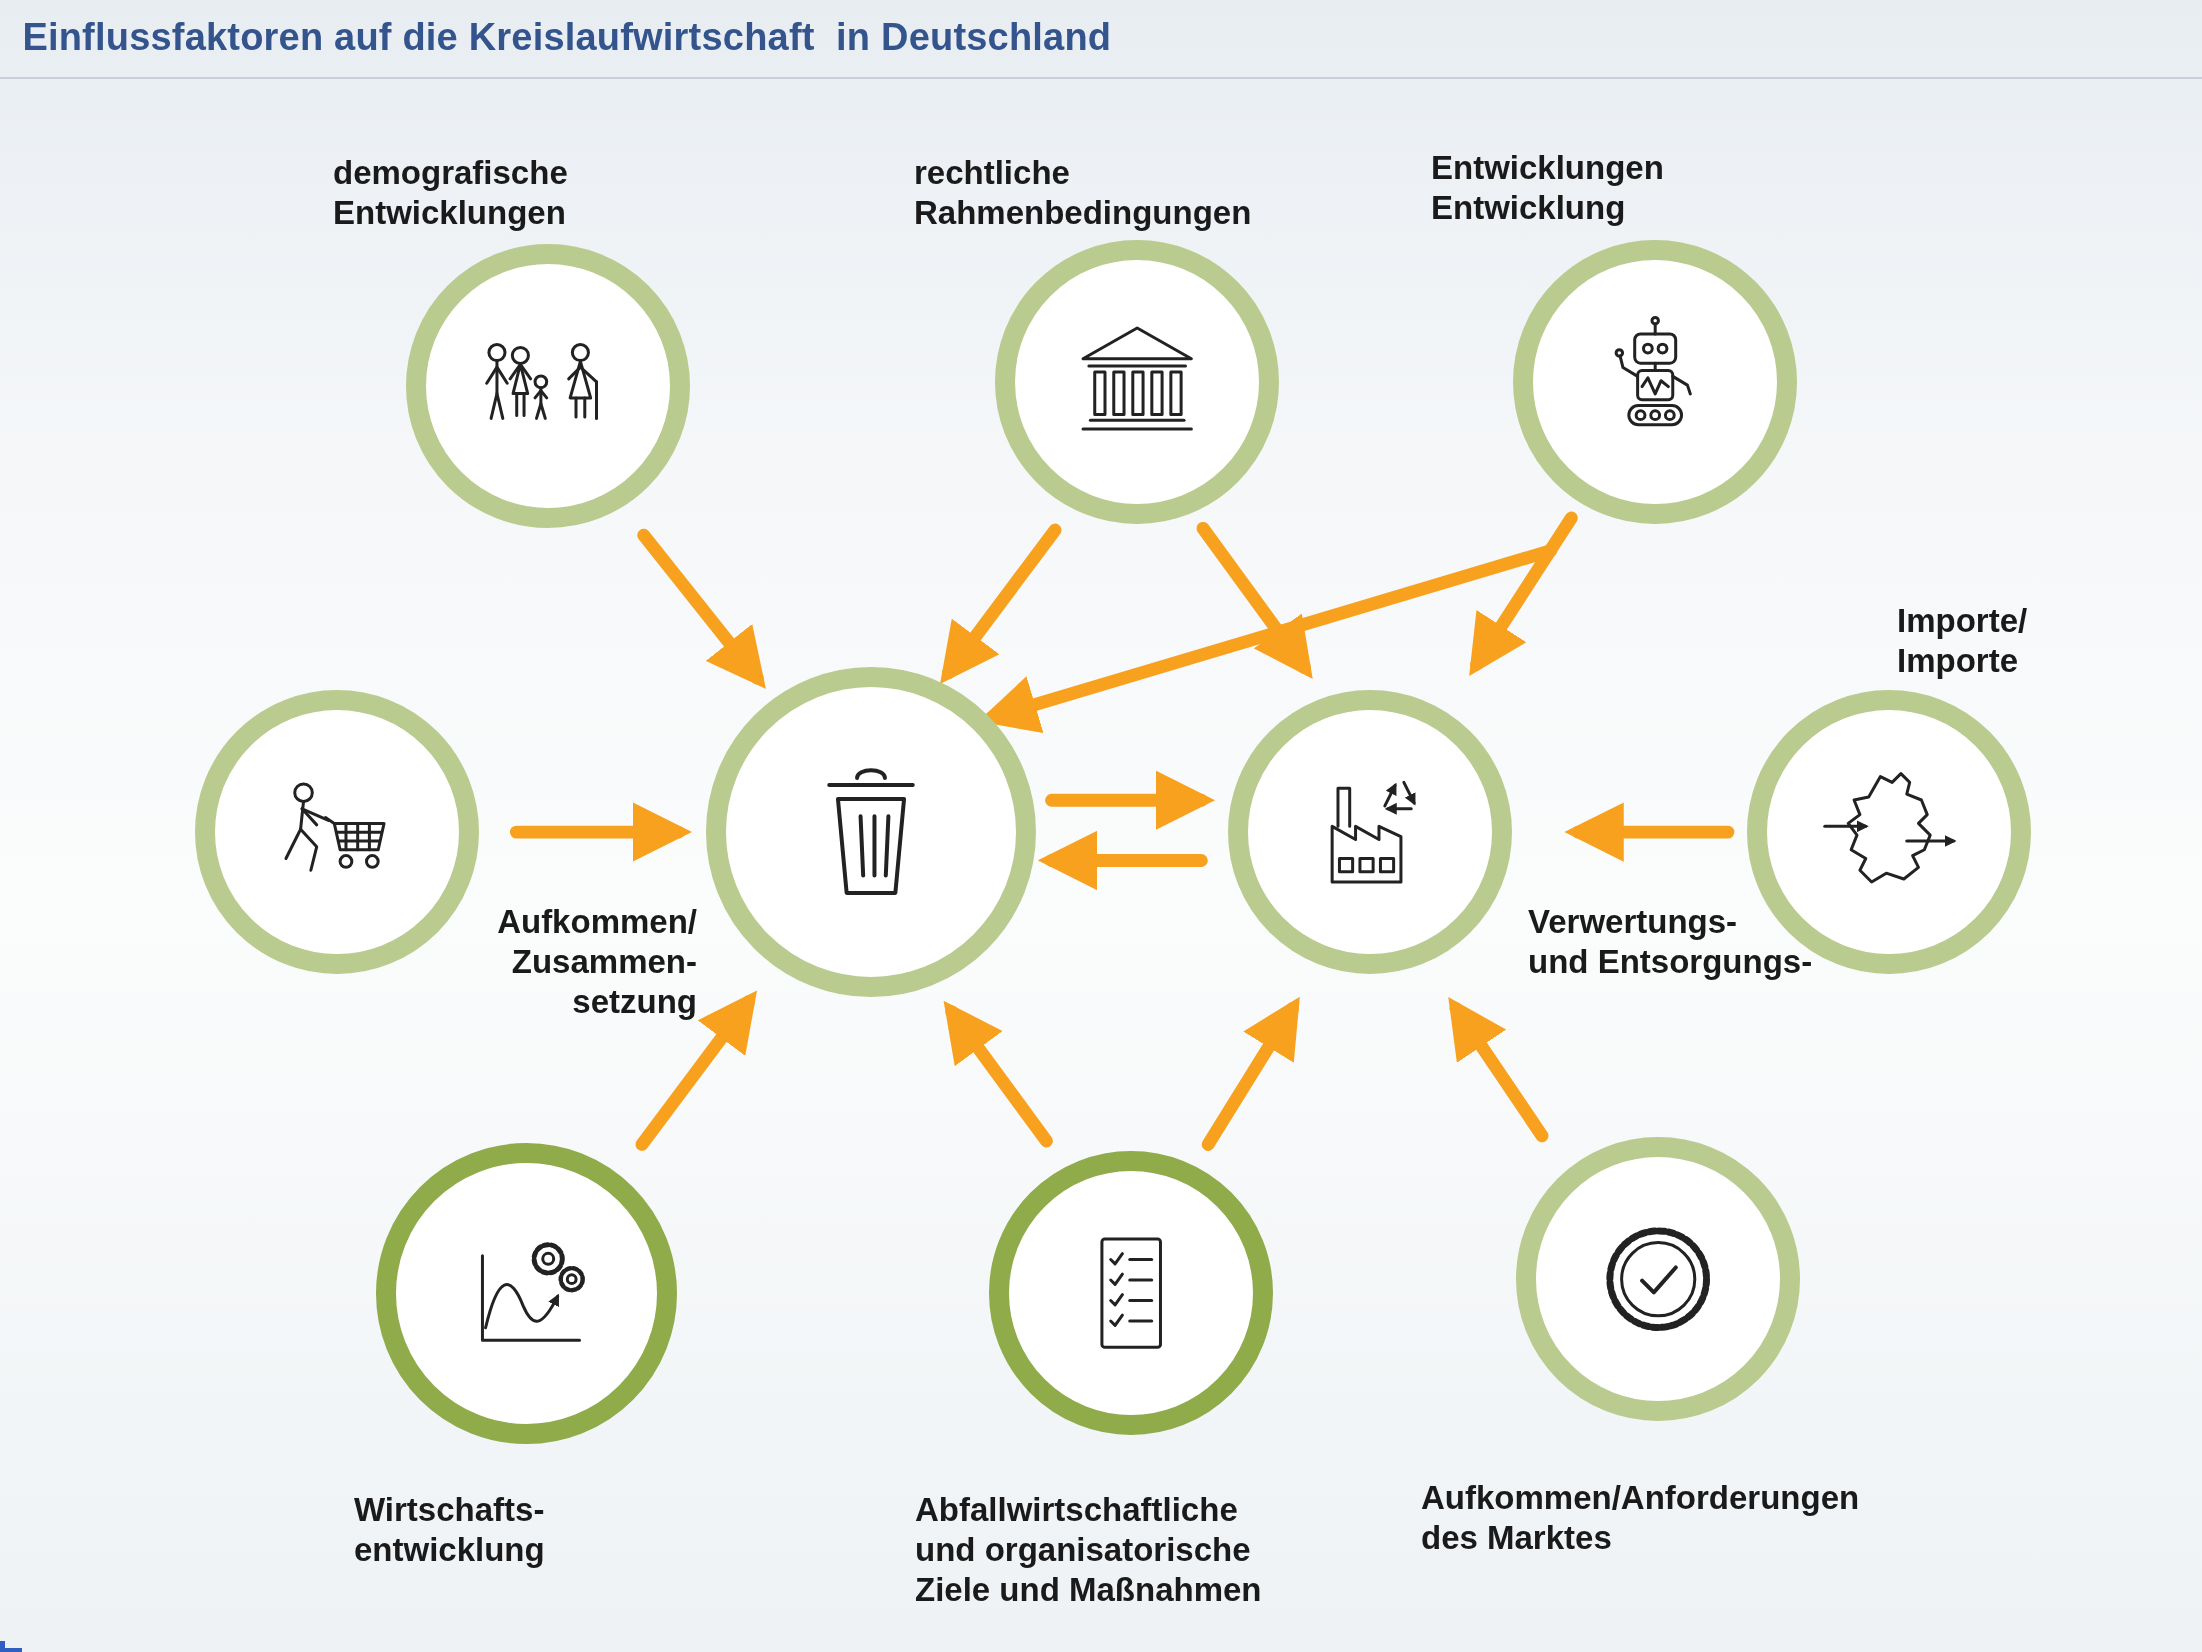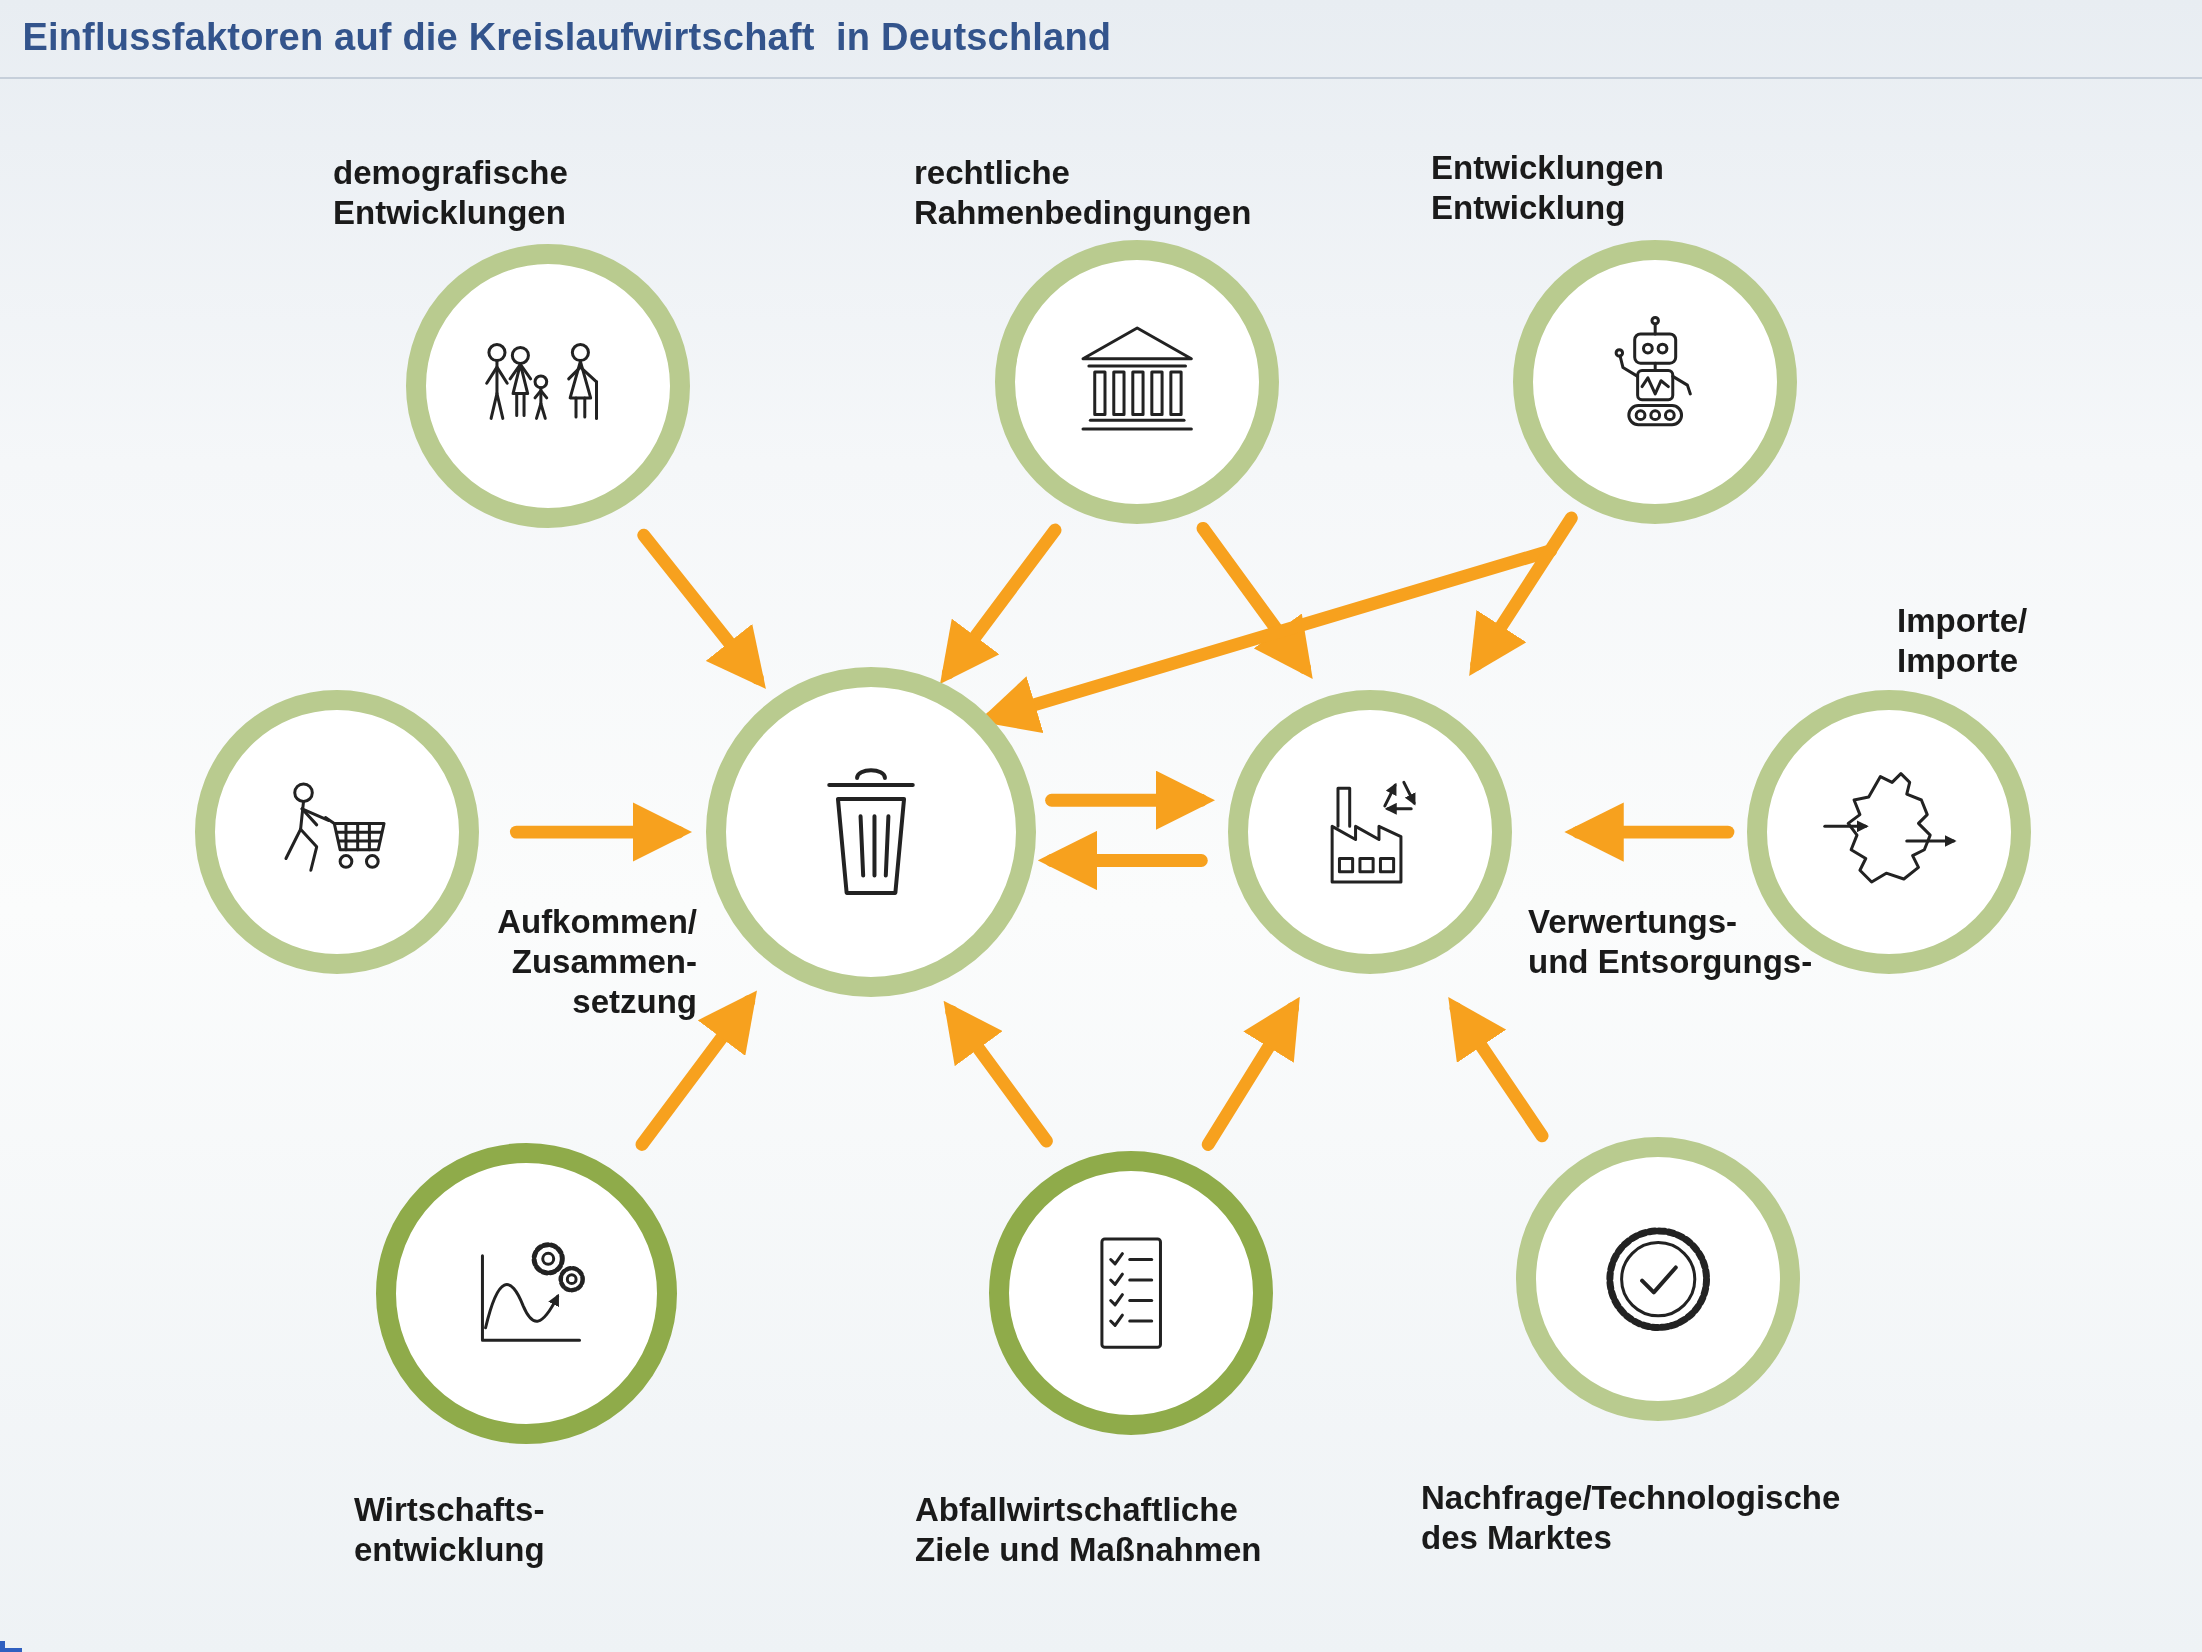--- a/index.html
+++ b/index.html
@@ -258,24 +258,25 @@
     <div>und Entsorgungs-</div>
   </div>
 
   <div class="label center" style="left:354px;top:1490px;width:344px">
     <div>Wirtschafts-</div>
     <div>entwicklung</div>
   </div>
 
   <div class="label center" style="left:915px;top:1490px;width:430px">
     <div>Abfallwirtschaftliche</div>
+    <div>und organisatorische</div>
     <div>Ziele und Maßnahmen</div>
   </div>
 
   <div class="label center" style="left:1421px;top:1478px;width:473px">
-    <div>Nachfrage/Technologische</div>
+    <div>Aufkommen/Anforderungen</div>
     <div>des Marktes</div>
   </div>
 
   <div class="corner-accent"></div>
 
 </div>
 
 
 </body></html>

